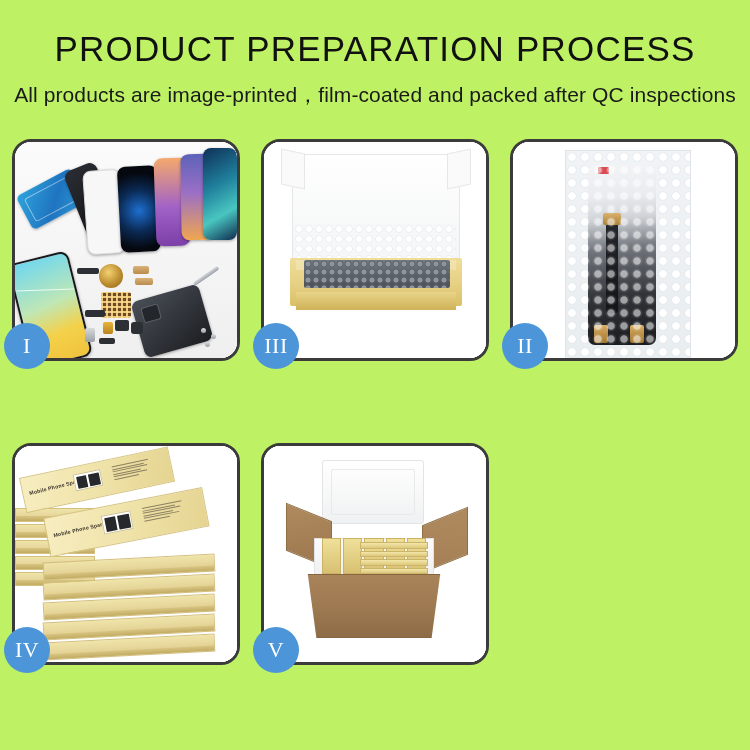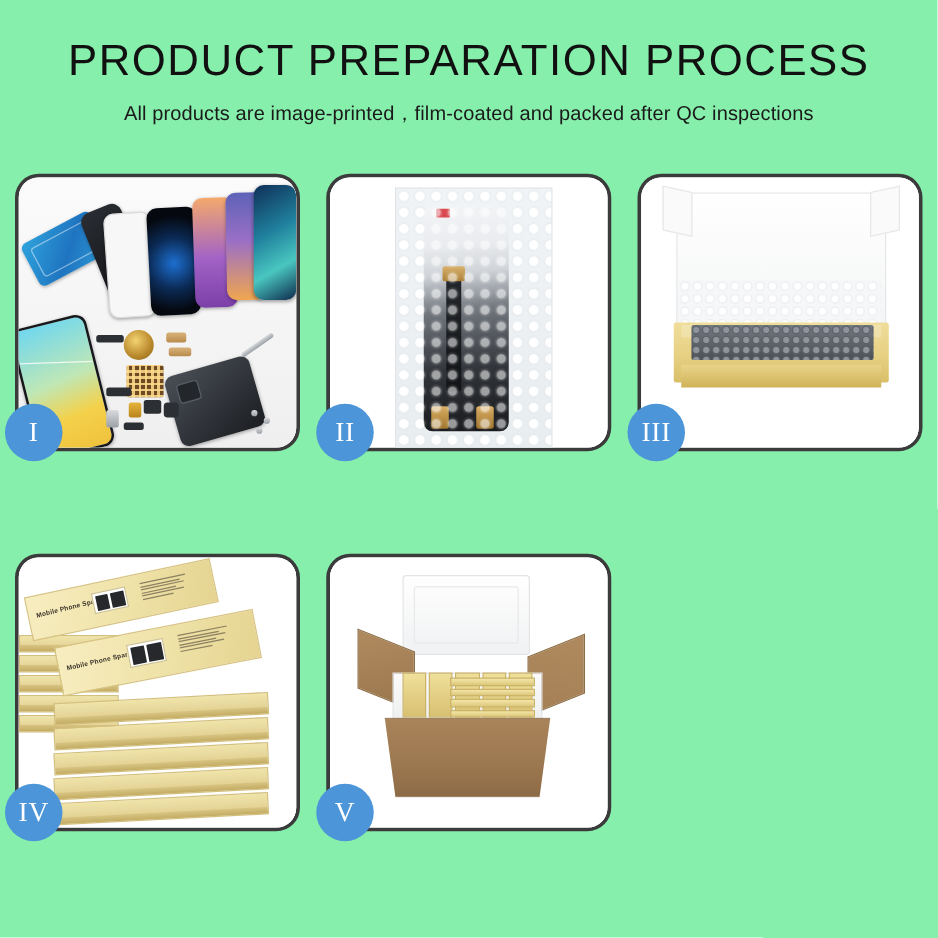--- a/index.html
+++ b/index.html
@@ -11,40 +11,40 @@
     width: 750px;
     height: 750px;
     font-family: "Liberation Sans", sans-serif;
     color: #111111;
     overflow: hidden;
   }
   .page {
     position: relative;
     width: 750px;
     height: 750px;
-    background: #86efac;
+    background: #bef264;
     box-sizing: border-box;
   }
 
   
   .header {
     padding-top: 30px;
     text-align: center;
   }
   .title {
     font-size: 35px;
     letter-spacing: 1.2px;
     font-weight: 400;
     color: #111111;
     line-height: 1.1;
     margin: 0;
     white-space: nowrap;
   }
   .subtitle {
-    font-size: 16px;
+    font-size: 21px;
     color: #1a1a1a;
     margin: 12px 0 0 0;
     font-weight: 400;
     letter-spacing: .1px;
     white-space: nowrap;
   }
 
   
   .grid {
     position: absolute;
@@ -430,49 +430,49 @@
           <div class="chip silver" style="left:196px;top:192px;width:5px;height:5px;border-radius:50%;"></div>
           <div class="chip silver" style="left:190px;top:200px;width:5px;height:5px;border-radius:50%;"></div>
           <div class="chip silver" style="left:176px;top:132px;width:30px;height:4px;transform:rotate(-35deg);"></div>
         </div>
       </div>
       <div class="badge">I</div>
     </div>
 
     <div class="panel">
       <div class="panel-inner">
+        <div class="scene p3">
+          <div class="box3-lid"></div>
+          <div class="foam3"></div>
+          <div class="tray3"></div>
+          <div class="inner3"></div>
+          <div class="tray3-front"></div>
+        </div>
+      </div>
+      <div class="badge">III</div>
+    </div>
+
+    <div class="panel">
+      <div class="panel-inner">
         <div class="scene p2">
           <div class="bubble-bag">
             <div class="lcd-in"></div>
             <div class="red-tag"></div>
             <div class="flex-cable"></div>
             <div class="conn-l"></div>
             <div class="conn-r"></div>
             <div class="bubble-overlay"></div>
           </div>
         </div>
       </div>
       <div class="badge">II</div>
     </div>
 
     <div class="panel">
       <div class="panel-inner">
-        <div class="scene p3">
-          <div class="box3-lid"></div>
-          <div class="foam3"></div>
-          <div class="tray3"></div>
-          <div class="inner3"></div>
-          <div class="tray3-front"></div>
-        </div>
-      </div>
-      <div class="badge">III</div>
-    </div>
-
-    <div class="panel">
-      <div class="panel-inner">
         <div class="scene p4">
 
           <div class="kbox" style="left:0px;top:62px;width:78px;height:12px;">
               <span class="edge"></span>
             </div>
           <div class="kbox" style="left:0px;top:78px;width:78px;height:12px;">
               <span class="edge"></span>
             </div>
           <div class="kbox" style="left:0px;top:94px;width:78px;height:12px;">
               <span class="edge"></span>

